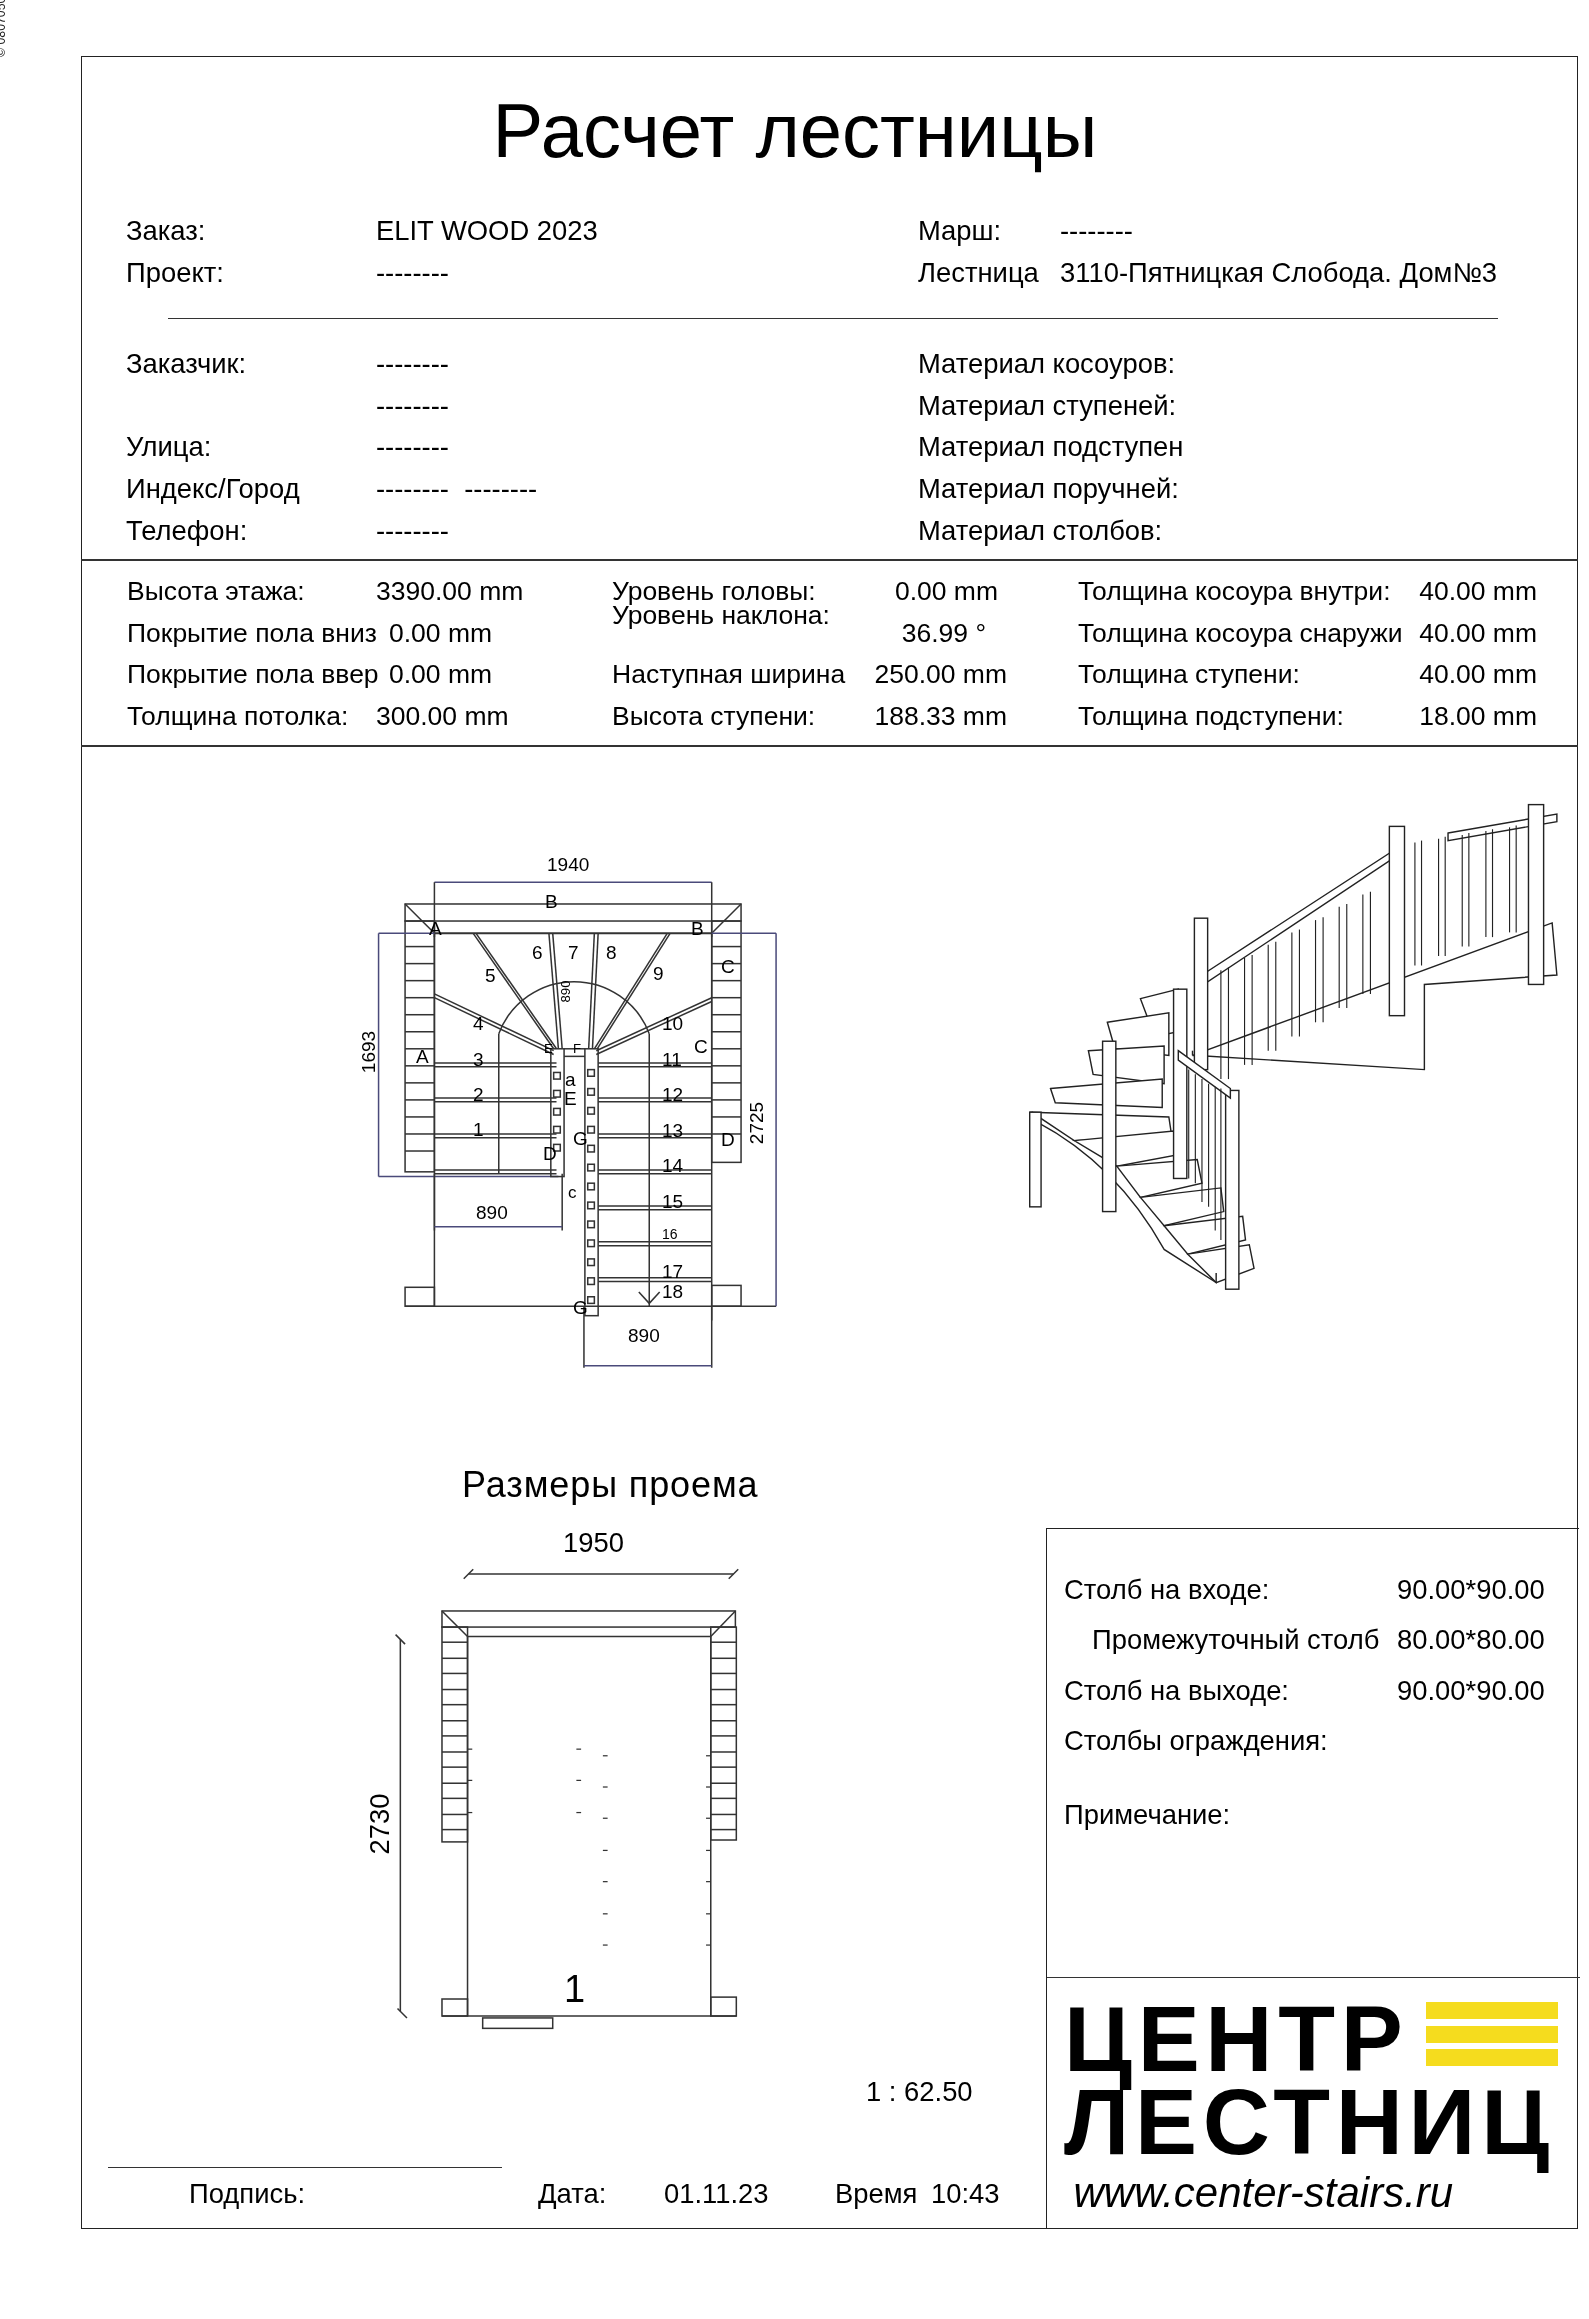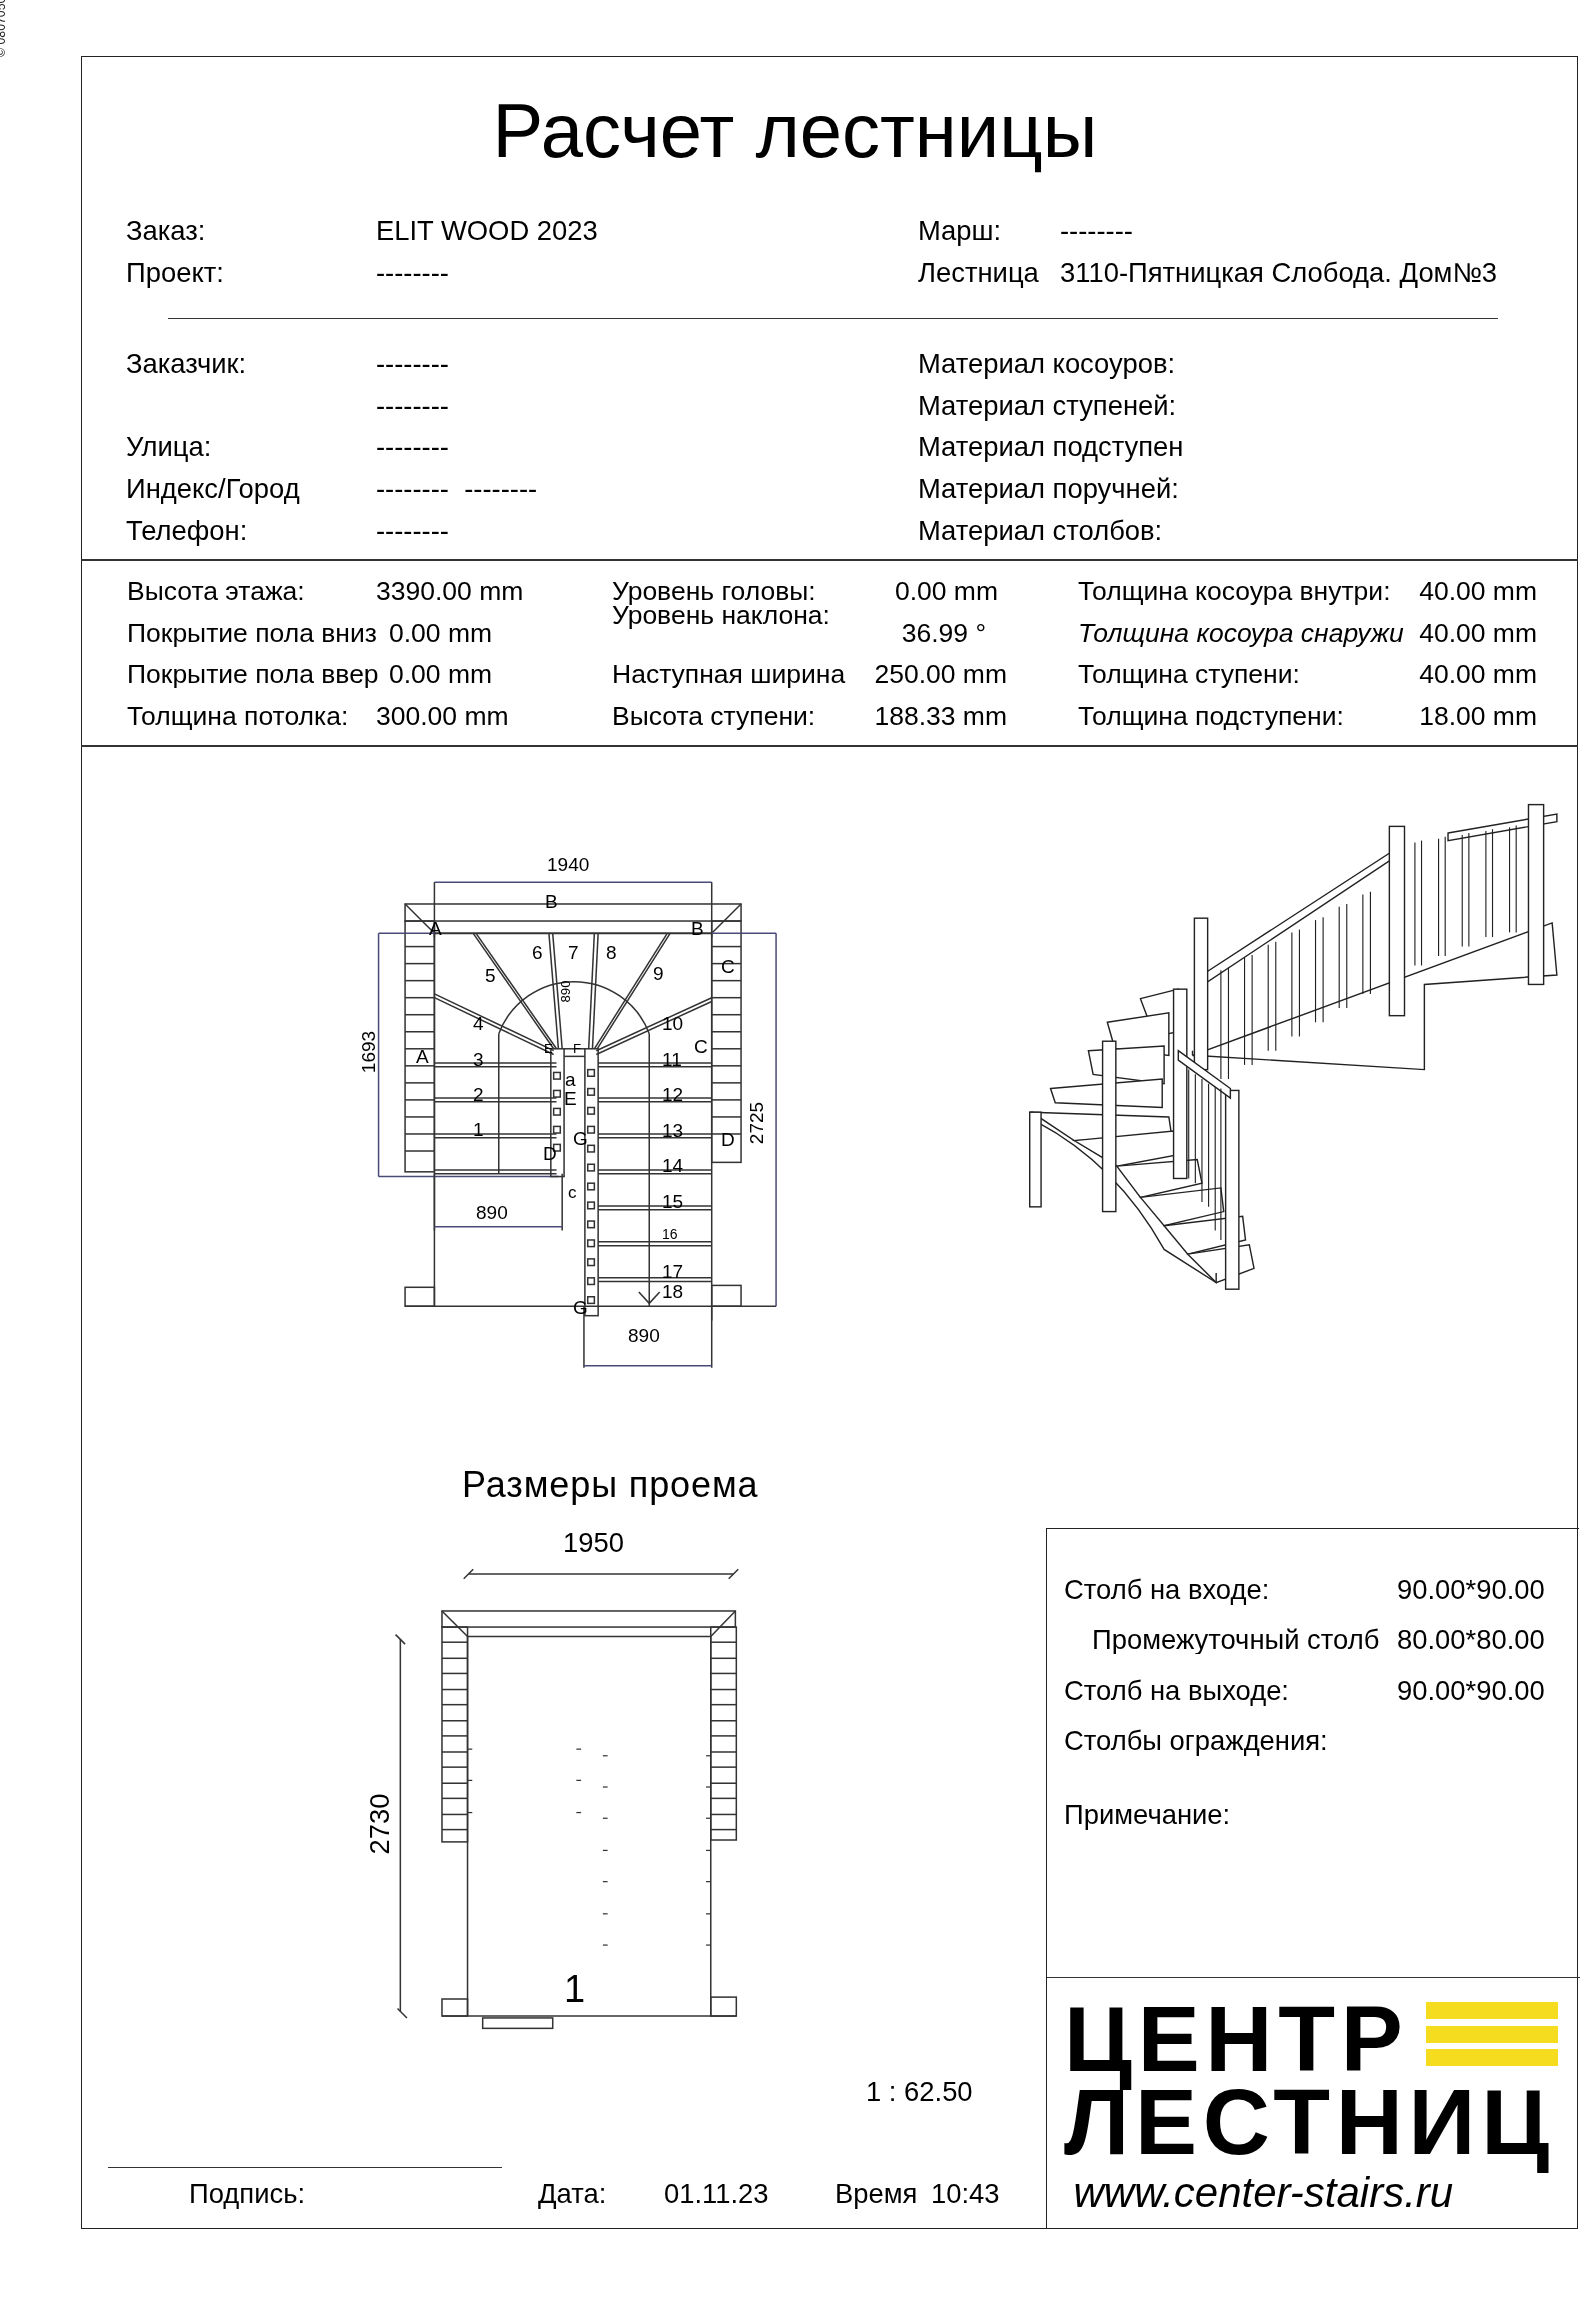--- a/index.html
+++ b/index.html
@@ -75,21 +75,21 @@
   <div class="t28 right" style="position:absolute;left:719px;top:0;width:180px;">0.00 mm</div>
   <div class="t28 clip" style="position:absolute;left:485px;top:24px;width:237px;">Уровень наклона:</div>
   <div class="t28 right" style="position:absolute;left:719px;top:42px;width:168px;">36.99 °</div>
   <div class="t28 clip" style="position:absolute;left:485px;top:83px;width:237px;">Наступная ширина</div>
   <div class="t28 right" style="position:absolute;left:719px;top:83px;width:189px;">250.00 mm</div>
   <div class="t28 clip" style="position:absolute;left:485px;top:125px;width:237px;">Высота ступени:</div>
   <div class="t28 right" style="position:absolute;left:719px;top:125px;width:189px;">188.33 mm</div>
 
   <div class="t28 clip" style="position:absolute;left:951px;top:0;width:341px;">Толщина косоура внутри:</div>
   <div class="t28 right" style="position:absolute;left:1287px;top:0;width:151px;">40.00 mm</div>
-  <div class="t28 clip" style="position:absolute;left:951px;top:42px;width:341px;font-style:italic;">Толщина косоура снаружи</div>
+  <div class="t28 clip" style="position:absolute;left:951px;top:42px;width:341px;">Толщина косоура снаружи</div>
   <div class="t28 right" style="position:absolute;left:1287px;top:42px;width:151px;">40.00 mm</div>
   <div class="t28 clip" style="position:absolute;left:951px;top:83px;width:341px;">Толщина ступени:</div>
   <div class="t28 right" style="position:absolute;left:1287px;top:83px;width:151px;">40.00 mm</div>
   <div class="t28 clip" style="position:absolute;left:951px;top:125px;width:341px;">Толщина подступени:</div>
   <div class="t28 right" style="position:absolute;left:1287px;top:125px;width:151px;">18.00 mm</div>
 </div>
 <div class="hline" style="left:81px;top:745px;width:1497px;border-top-width:2.8px;"></div>
 
 <div class="abs" style="left:0;top:0;width:1590px;height:2320px;pointer-events:none;">
 <svg width="1590" height="2320" style="left:0;top:0;" viewBox="0 0 1680 2451">

